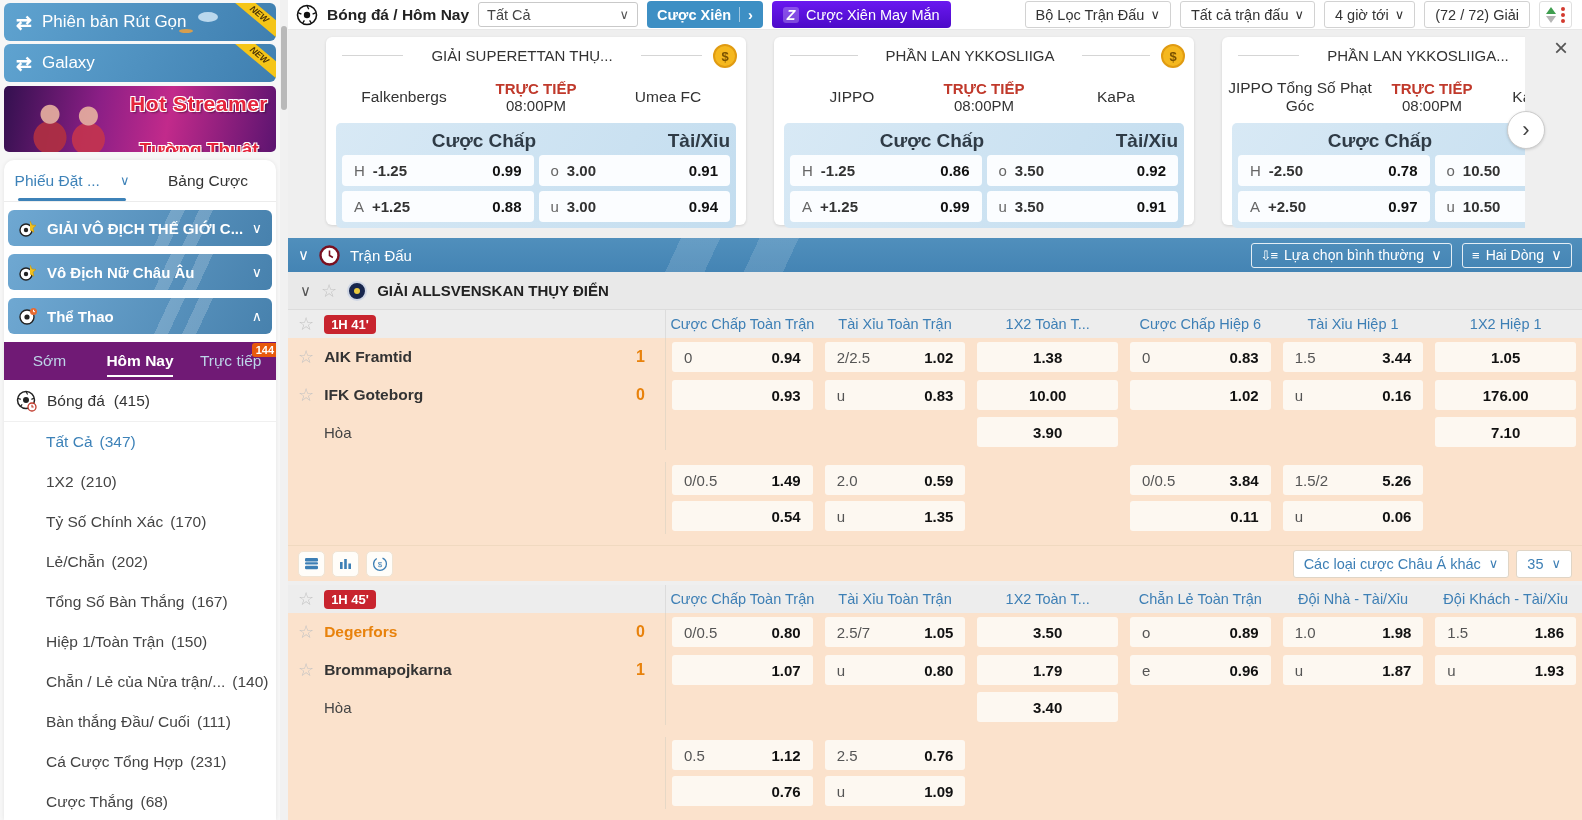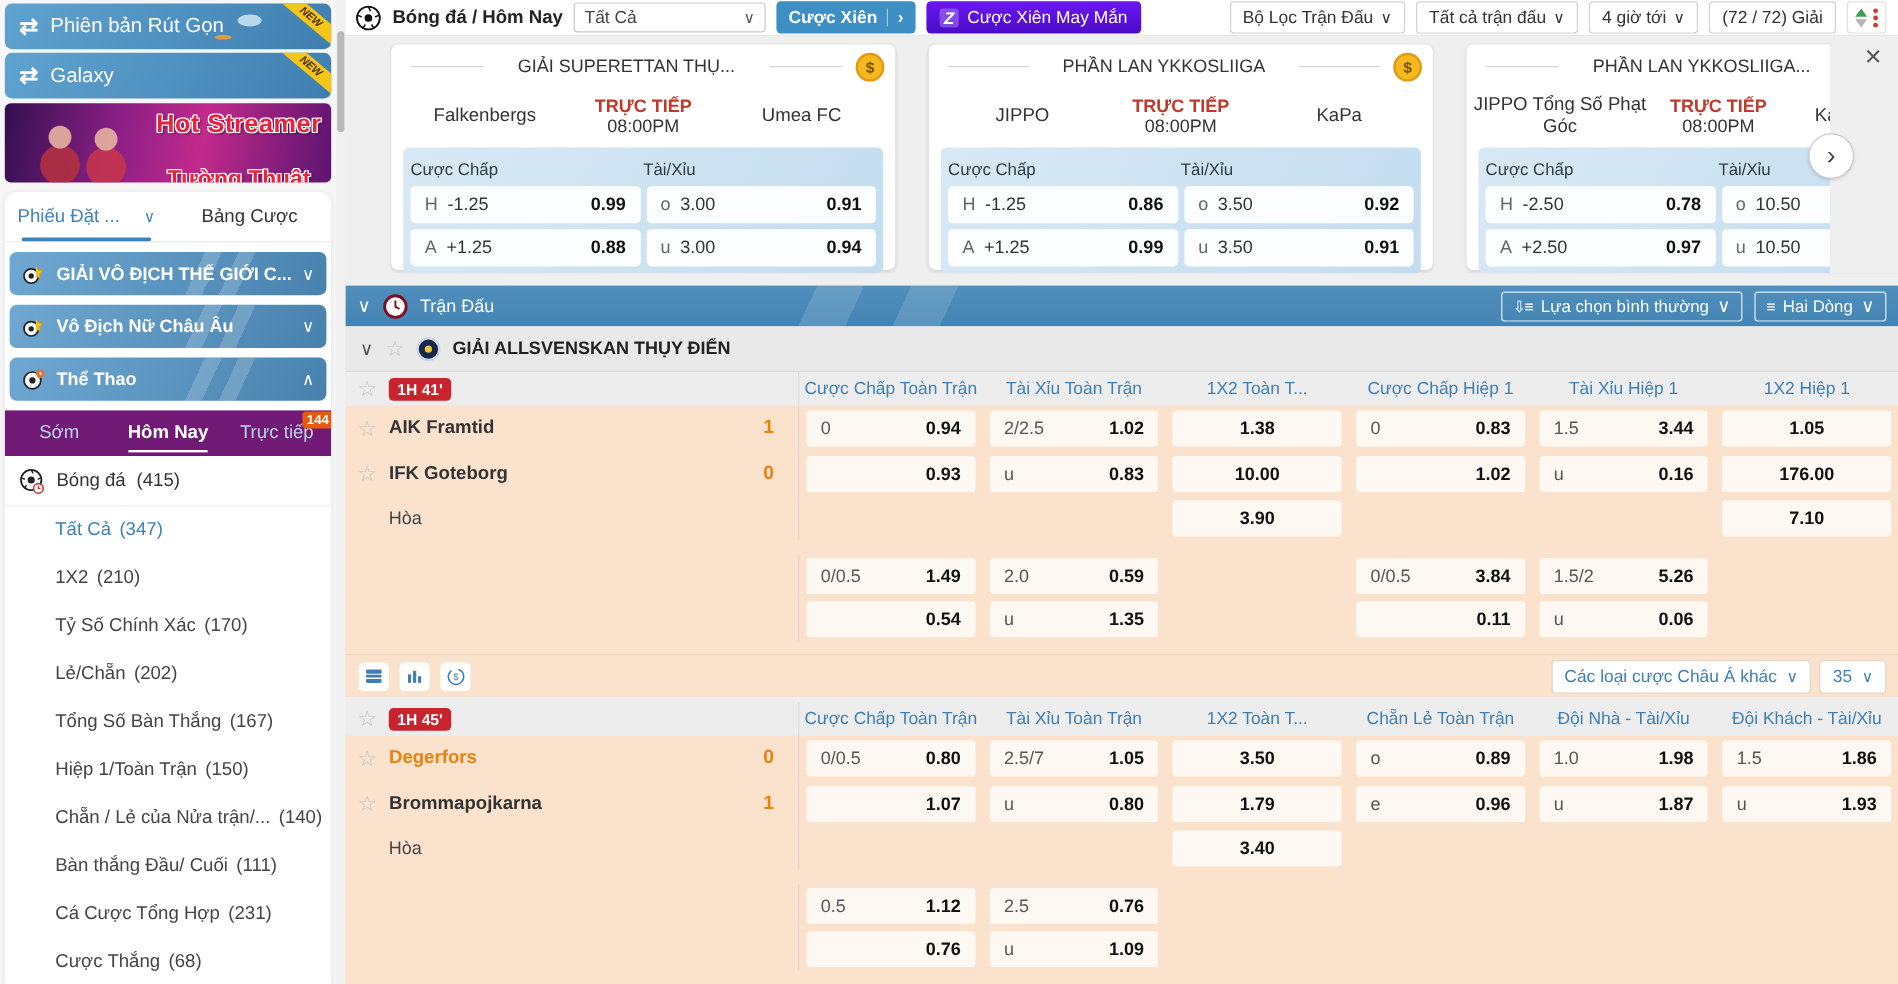--- a/index.html
+++ b/index.html
@@ -88,25 +88,25 @@
   .fleague { font-size:15px; color:#333; white-space:nowrap; }
   .coin { position:absolute; right:9px; top:7px; width:24px; height:24px; border-radius:50%; background:#f5b81f; border:2px solid #e09b12;
     color:#7a5200; font-size:13px; font-weight:bold; display:flex; align-items:center; justify-content:center; }
   .fteams { height:48px; display:flex; align-items:center; padding:0 6px; }
   .fteam { flex:1.2; text-align:center; font-size:15.5px; color:#333; line-height:1.15; }
   .fmid { flex:1; text-align:center; }
   .flive { color:#c0392b; font-size:15px; font-weight:bold; }
   .ftime { font-size:15px; color:#333; }
   .fodds { margin:2px 10px 10px; background:linear-gradient(120deg,#d8e9f5,#c3ddef); border-radius:5px; padding:4px 6px 6px; }
   .foddshead { display:flex; height:28px; align-items:center; }
-  .foddshead span { flex:1; text-align:left; font-size:14px; font-weight:normal; color:#2f3b46; }
+  .foddshead span { flex:1; text-align:right; font-size:19px; font-weight:bold; color:#2f3b46; }
   .fgrid { display:grid; grid-template-columns:1fr 1fr; gap:5px; }
   .fcell { height:31px; background:#fbfdff; border-radius:4px; display:flex; align-items:center; padding:0 12px; font-size:15px; }
   .fcell .side { color:#666; margin-right:8px; }
-  .fcell .line { color:#333; font-weight:normal; }
+  .fcell .line { color:#333; font-weight:bold; }
   .fcell .odds { margin-left:auto; font-weight:bold; color:#111; }
   .feat-rail { position:absolute; right:0; top:35px; width:57px; height:193px; background:#efefef; }
   .close-x { position:absolute; top:0; right:14px; font-size:24px; color:#555; cursor:pointer; line-height:26px; }
   .next-btn { position:absolute; left:-18px; top:76px; width:38px; height:38px; border-radius:50%; background:#fff; border:1px solid #ccc;
     display:flex; align-items:center; justify-content:center; font-size:22px; color:#444; cursor:pointer; box-shadow:0 1px 3px rgba(0,0,0,.15); }
 
   
   .matches-bar { position:absolute; left:0; right:0; top:238px; height:34px; background:linear-gradient(180deg,#508fbc,#4484b4);
     display:flex; align-items:center; padding:0 10px; gap:10px; color:#fff; overflow:hidden; }
   .matches-bar::before { content:""; position:absolute; inset:0;
@@ -530,21 +530,21 @@
     <div id="match-slot-0">
         <div class="mrow mhead">
           <div class="mleft">
             <span class="star">☆</span>
             <span class="badge">1H 41'</span>
           </div>
           <div class="mcols">
             <div class="ocol">Cược Chấp Toàn Trận</div>
             <div class="ocol">Tài Xỉu Toàn Trận</div>
             <div class="ocol">1X2 Toàn T...</div>
-            <div class="ocol">Cược Chấp Hiệp 1</div>
+            <div class="ocol">Cược Chấp Hiệp 6</div>
             <div class="ocol">Tài Xỉu Hiệp 1</div>
             <div class="ocol">1X2 Hiệp 1</div>
           </div>
         </div>
         <div class="mrow trow">
           <div class="mleft">
             <span class="star">☆</span>
             <span class="tname">AIK Framtid</span>
             <span class="tscore">1</span>
           </div>

